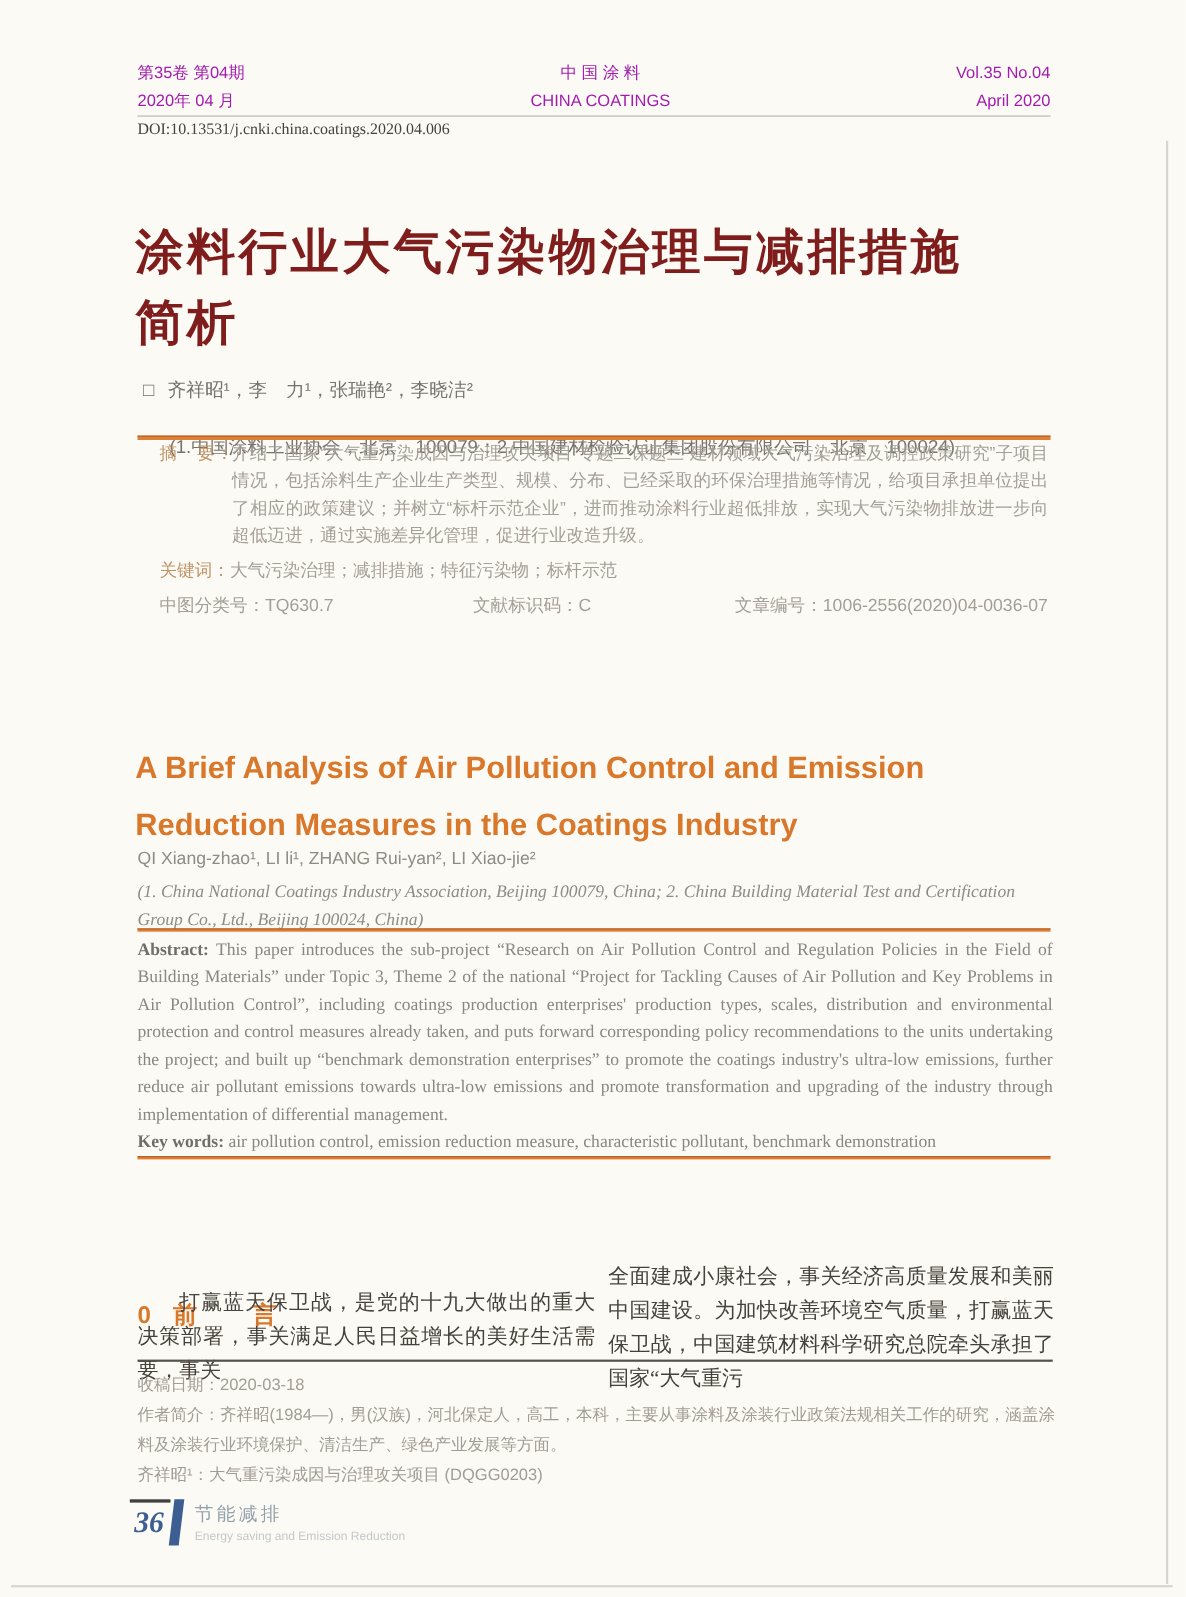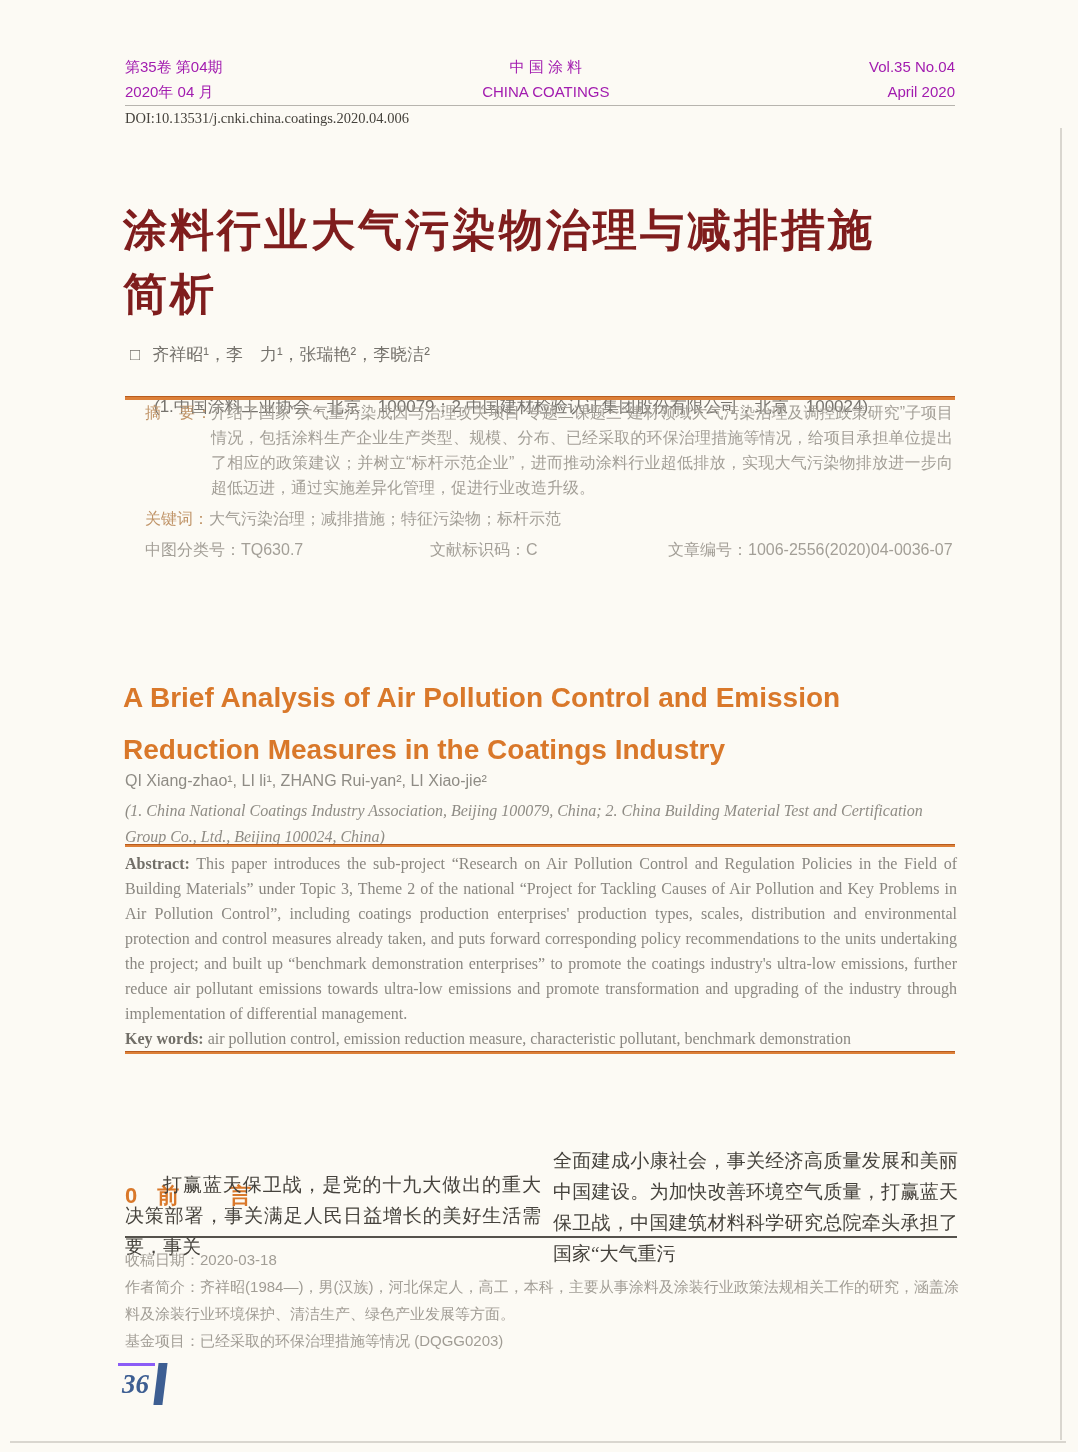--- a/index.html
+++ b/index.html
@@ -59,21 +59,21 @@
   .col { position:absolute; font-size:19px; line-height:31px; font-family:"Liberation Serif", serif; color:#45423c; text-align:justify; }
   .col-left { top:1169px; left:125px; width:416px; text-indent:2em; }
   .col-right { top:1145px; left:553px; width:405px; }
 
   
   .fn-rule { position:absolute; top:1236px; left:125px; width:832px; height:2px; background:#55524c; }
   .fns { position:absolute; top:1246px; left:125px; width:834px; font-size:15px; line-height:27px; color:#a19d95; text-align:justify; }
 
   
   .footer { position:absolute; top:1363px; left:118px; display:flex; align-items:flex-start; }
-  .pn-num { font-family:"Liberation Serif", serif; font-style:italic; font-weight:bold; font-size:27px; line-height:34px; color:#3d5e92; border-top:3px solid #8b5cf6; padding:1px 6px 0 4px; }
+  .pn-num { font-family:"Liberation Serif", serif; font-style:italic; font-weight:bold; font-size:27px; line-height:34px; color:#3d5e92; border-top:3px solid #404040; padding:1px 6px 0 4px; }
   .pn-bar { width:9px; height:42px; background:#3d5e92; transform:skewX(-7deg); margin-left:1px; }
   .foot-txt { margin-left:12px; padding-top:2px; }
   .foot-cn { font-size:17px; letter-spacing:3px; color:#93a0ad; }
   .foot-en { font-size:11px; color:#c5c8cb; margin-top:3px; }
 </style>
 </head>
 <body>
 
 <div class="page">
   <div class="edge-r"></div>
@@ -138,20 +138,24 @@
   <div class="sec-head">
     <span class="num">0</span><span class="ttl">前　言</span>
   </div>
   <div class="col col-left">打赢蓝天保卫战，是党的十九大做出的重大决策部署，事关满足人民日益增长的美好生活需要，事关</div>
   <div class="col col-right">全面建成小康社会，事关经济高质量发展和美丽中国建设。为加快改善环境空气质量，打赢蓝天保卫战，中国建筑材料科学研究总院牵头承担了国家“大气重污</div>
 
   <div class="fn-rule"></div>
   <div class="fns">
     <div>收稿日期：2020-03-18</div>
     <div>作者简介：齐祥昭(1984—)，男(汉族)，河北保定人，高工，本科，主要从事涂料及涂装行业政策法规相关工作的研究，涵盖涂料及涂装行业环境保护、清洁生产、绿色产业发展等方面。</div>
-    <div>基金项目：已经采取的环保治理措施等情况 (DQGG0203)</div>
+    <div>齐祥昭¹：大气重污染成因与治理攻关项目 (DQGG0203)</div>
   </div>
 
   <div class="footer">
     <div class="pn-num">36</div>
     <div class="pn-bar"></div>
+    <div class="foot-txt">
+      <div class="foot-cn">节能减排</div>
+      <div class="foot-en">Energy saving and Emission Reduction</div>
+    </div>
   </div>
 </div>
 
 </body></html>

